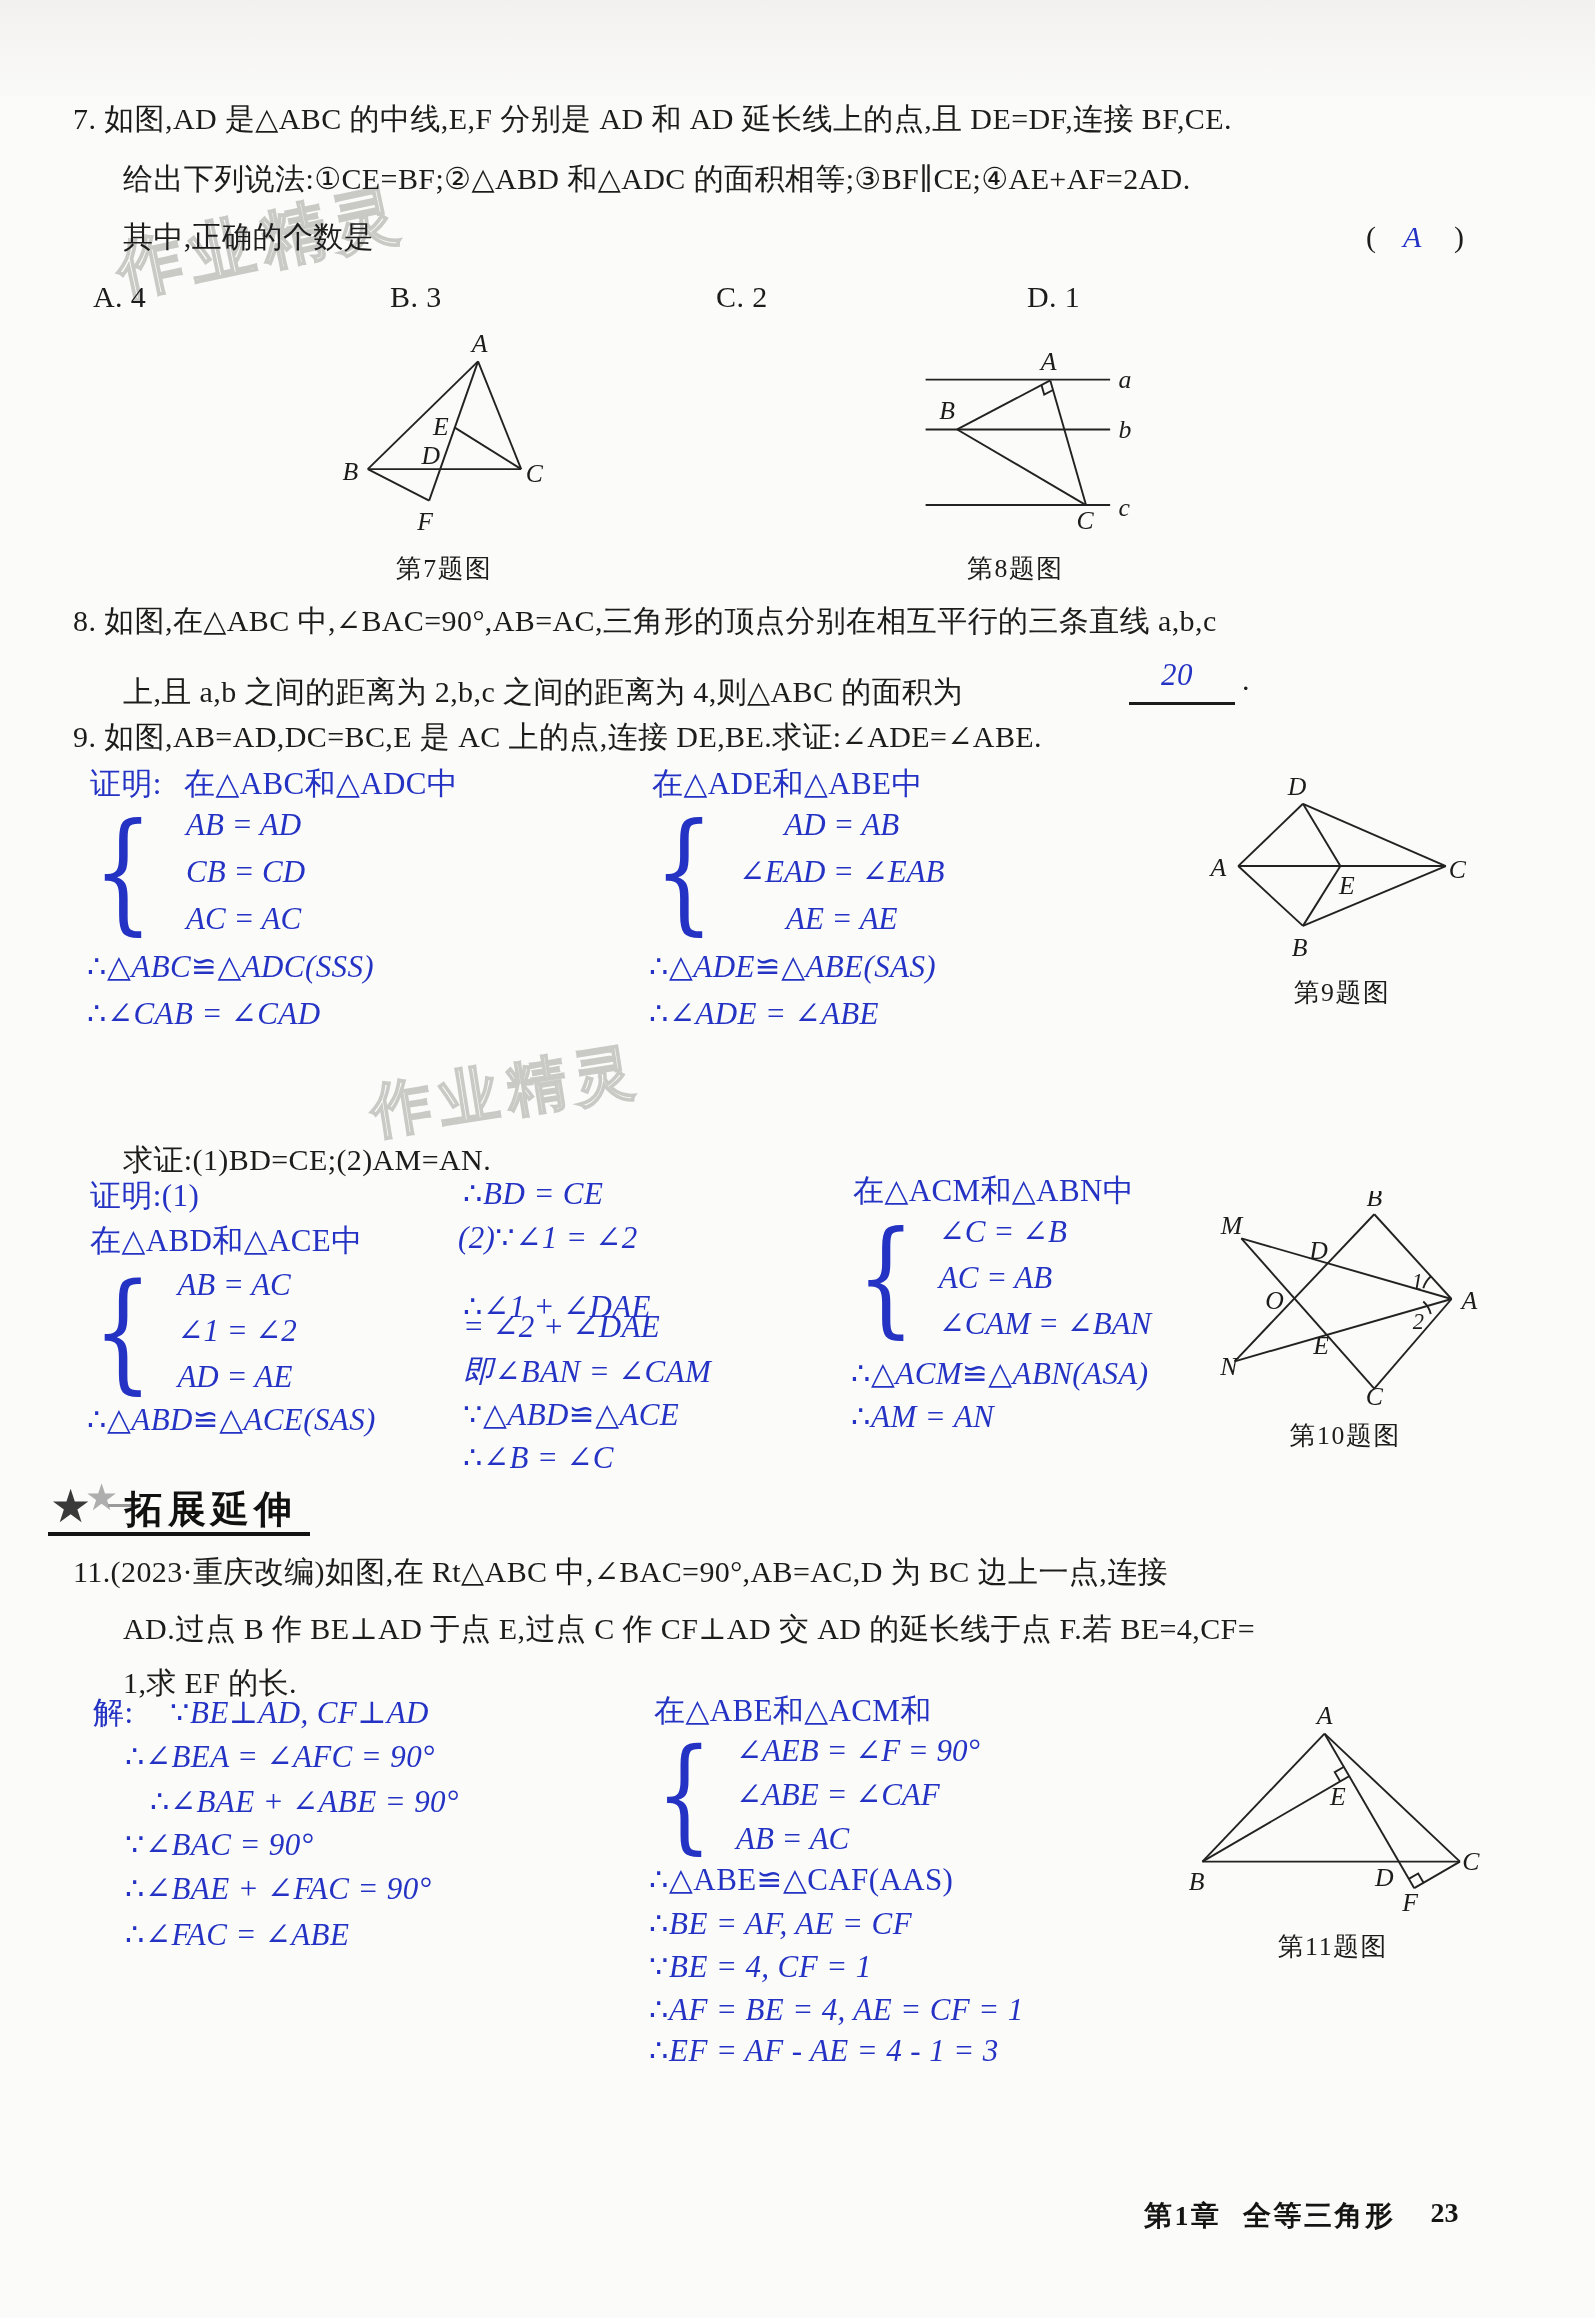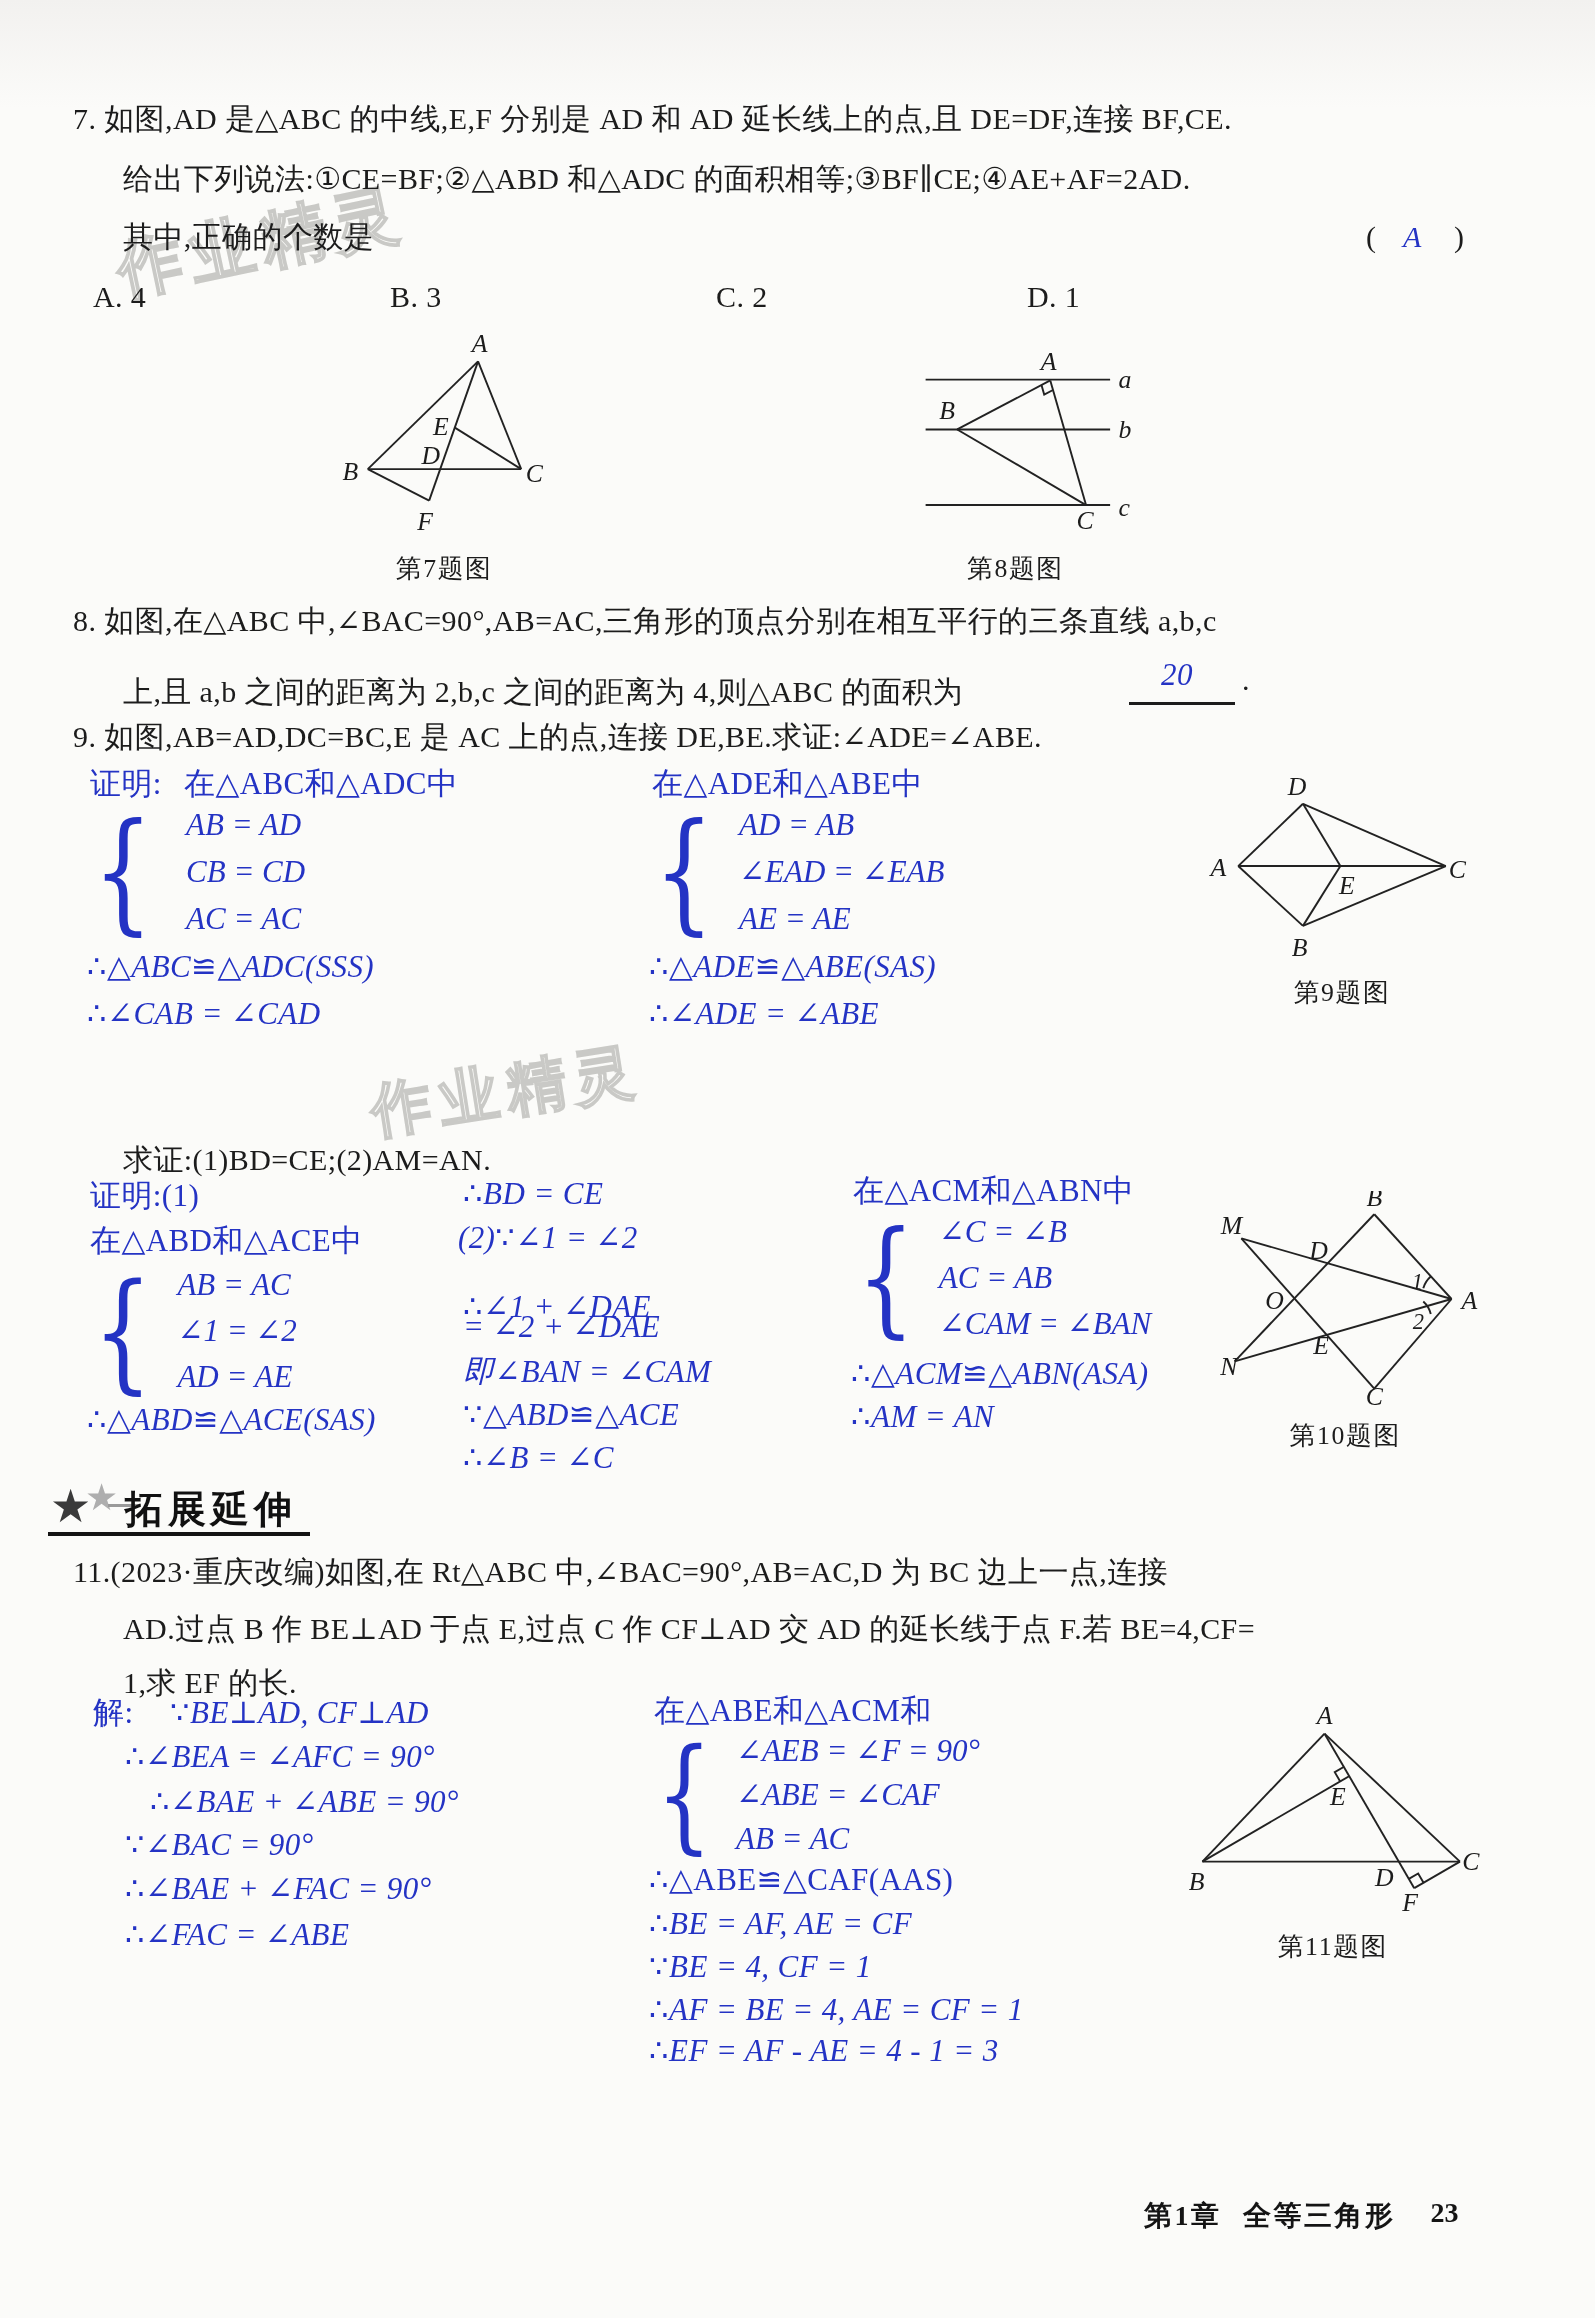--- a/index.html
+++ b/index.html
@@ -101,21 +101,21 @@
       <div class="eq">CB = CD</div>
       <div class="eq">AC = AC</div>
     </div>
   </div>
   <div class="t b math" style="left:87px;top:948px;">∴△ABC≌△ADC(SSS)</div>
   <div class="t b math" style="left:87px;top:995px;">∴∠CAB = ∠CAD</div>
 
   <div class="t b" style="left:652px;top:765px;">在△ADE和△ABE中</div>
   <div class="sys" style="left:654px;top:795px;">
     <span class="brace" style="font-size:131px;">{</span>
-    <div class="eqs" style="line-height:47px;">
+    <div class="eqs" style="line-height:47px;text-align:center;">
       <div class="eq">AD = AB</div>
       <div class="eq">∠EAD = ∠EAB</div>
       <div class="eq">AE = AE</div>
     </div>
   </div>
   <div class="t b math" style="left:649px;top:948px;">∴△ADE≌△ABE(SAS)</div>
   <div class="t b math" style="left:649px;top:995px;">∴∠ADE = ∠ABE</div>
 
   <svg style="position:absolute;left:1195px;top:768px;" width="299" height="241" viewBox="0 0 360 290">
     <g stroke="#222" stroke-width="2.3" fill="none">

